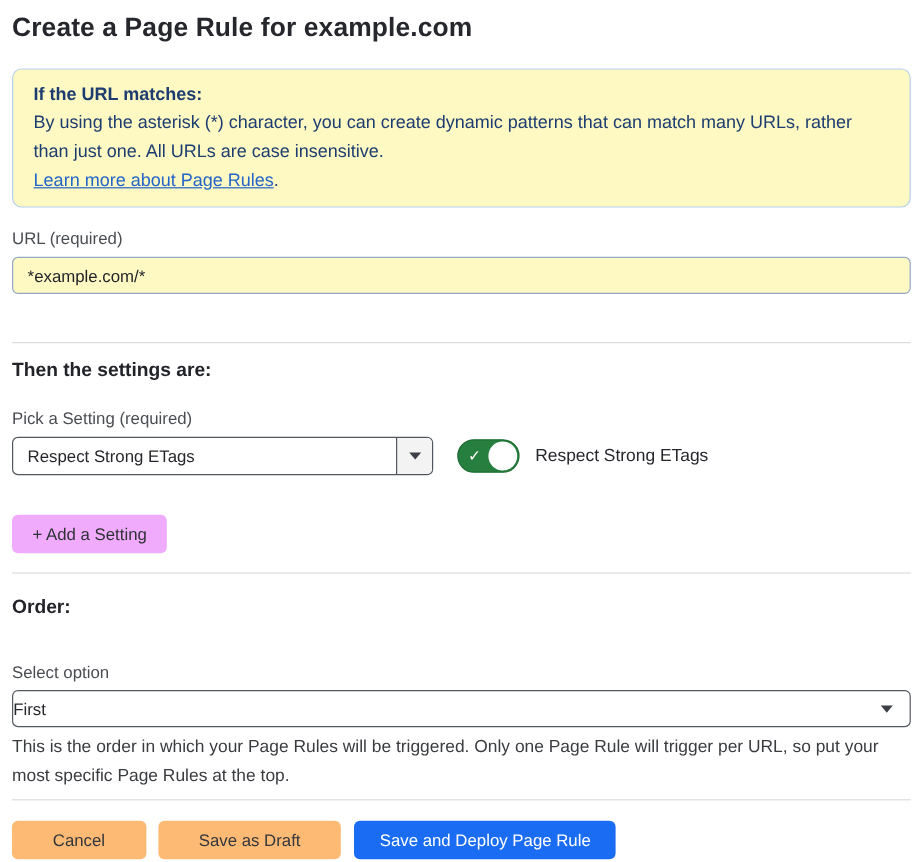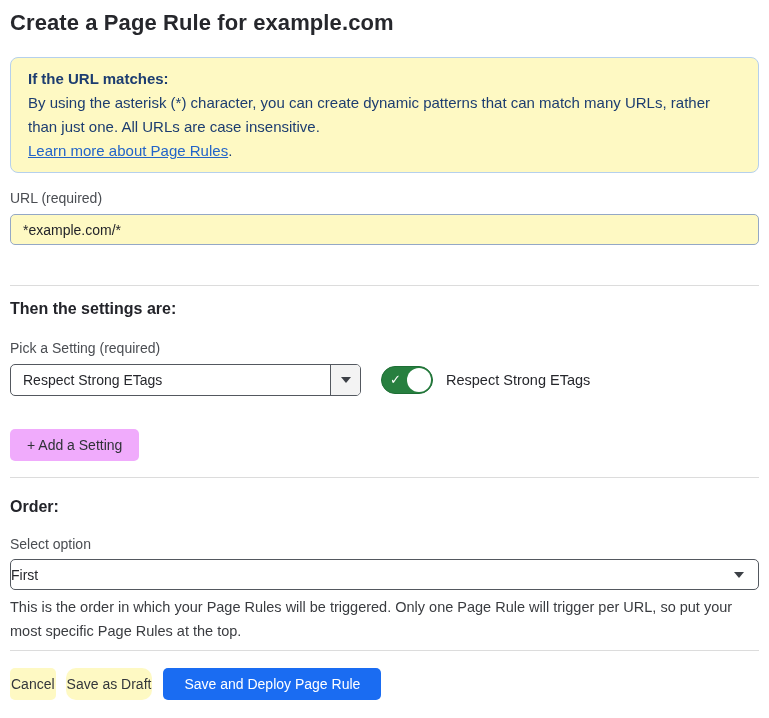--- a/index.html
+++ b/index.html
@@ -76,21 +76,21 @@
 
   .section-heading {
     margin: 13px 0 0 0;
     font-size: 16px;
     font-weight: 700;
     line-height: 20px;
     color: #23242a;
   }
   .section-heading.order { margin-top: 19px; }
   .pick-label { margin-top: 21px; }
-  .select-label { margin-top: 19px; }
+  .select-label { margin-top: 35px; }
 
   
   .setting-row {
     margin-top: 7px;
     display: flex;
     align-items: center;
   }
   .setting-select {
     width: 351px;
     height: 32px;
@@ -210,26 +210,26 @@
     border: none;
     border-radius: 5px;
     font-family: "Liberation Sans", "DejaVu Sans", sans-serif;
     font-size: 14px;
     cursor: pointer;
     display: inline-flex;
     align-items: center;
     justify-content: center;
   }
   .btn-gray {
-    background: #fef9c3;
+    background: #fdba74;
     color: #33363b;
-    padding: 0 1px;
+    padding: 0 34px;
   }
   .btn-cancel { margin-right: 10px; }
-  .btn-draft { margin-right: 11px; border-radius: 10px; }
+  .btn-draft { margin-right: 11px; }
   .btn-primary {
     background: #1a6cf2;
     color: #ffffff;
     padding: 0 21px;
   }
 </style>
 </head>
 <body>
 
 <div class="page">

